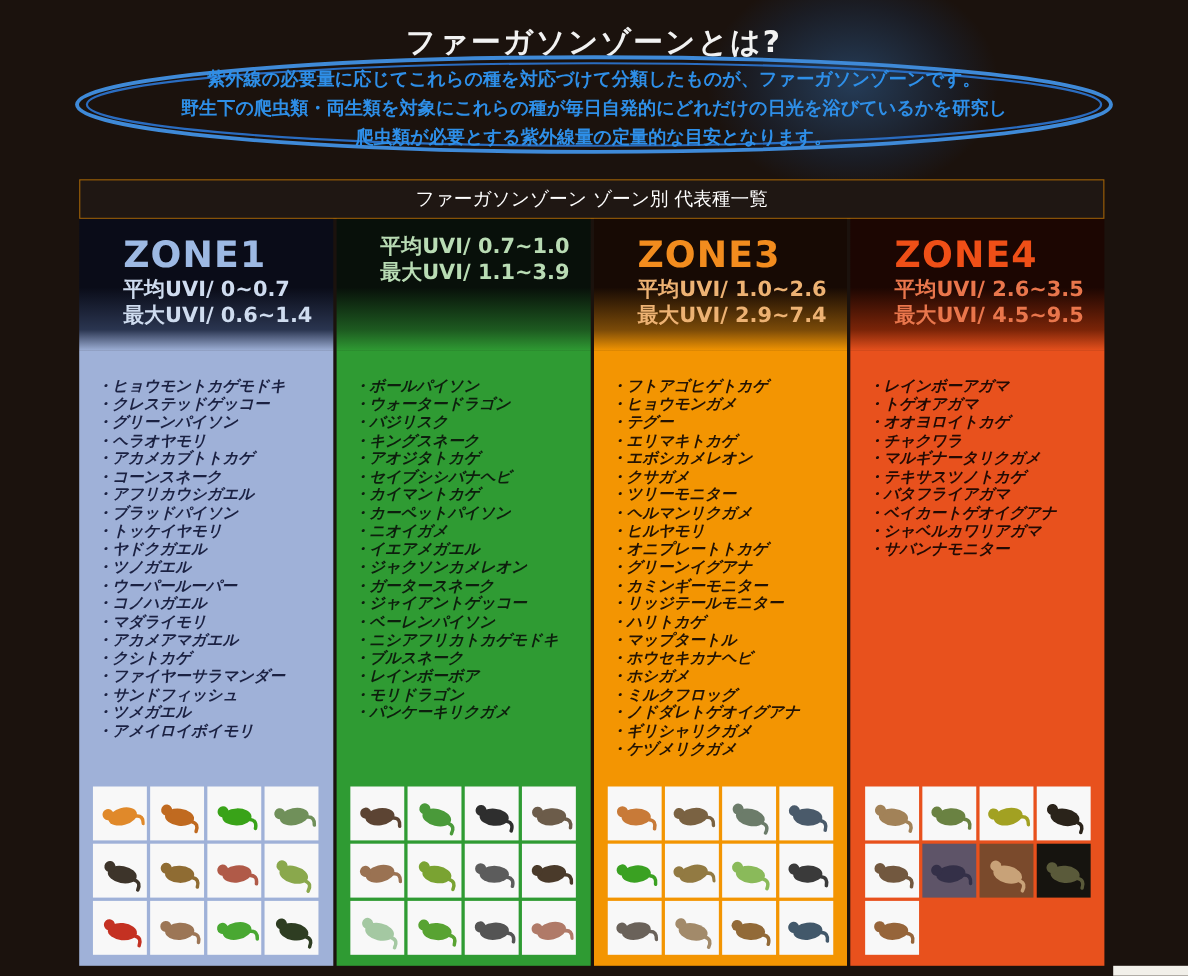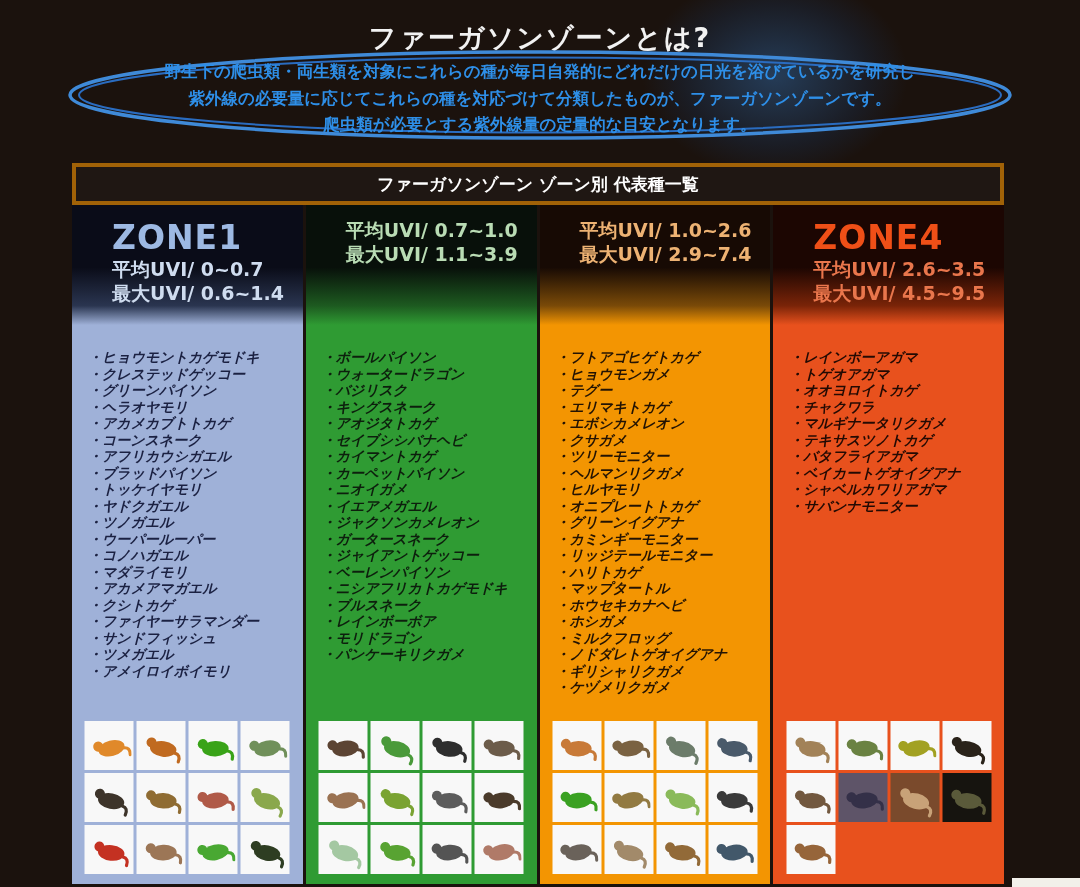--- a/index.html
+++ b/index.html
@@ -17,22 +17,22 @@
     color:#f2f2f2;font-size:27px;font-weight:bold;letter-spacing:2px;
   }
   .intro-ellipse-svg{position:absolute;left:64px;top:48px;}
   .intro-desc{
     position:absolute;left:0;top:59px;width:100%;text-align:center;
     font-weight:bold;font-size:16.5px;line-height:26.5px;
   }
   .intro-desc p{margin:0;}
   .zone-table{position:absolute;left:72px;top:163px;width:932px;height:715px;}
   .table-title{
-    height:34px;line-height:34px;border:4px solid #a16207;background:#1f1713;
-    color:#ffffff;text-align:center;font-size:17px;font-weight:bold;
+    height:34px;line-height:34px;border:1px solid #a16207;background:#1f1713;
+    color:#ffffff;text-align:center;font-size:17px;font-weight:normal;
   }
   .zones{display:flex;gap:3px;height:679px;margin-top:0;border-radius:25px;}
   .zone{flex:1;display:flex;flex-direction:column;position:relative;min-width:0;}
   .zone-head{
     height:120px;box-sizing:border-box;padding:13px 0 0 40px;
     background:linear-gradient(180deg,var(--head-top) 0%,var(--head-top) 52%,var(--head-mid) 84%,var(--body) 100%);
   }
   .zone-name{font-size:33px;font-weight:bold;letter-spacing:1px;color:var(--name-c);}
   .zone-uvi{font-size:19px;font-weight:bold;line-height:24px;color:var(--uvi-c);white-space:nowrap;}
   .zone-body{flex:1;background:var(--body);position:relative;}
@@ -54,22 +54,22 @@
 <div class="orb"></div>
 
 <h1 class="page-title">ファーガソンゾーンとは?</h1>
 
 <svg class="intro-ellipse-svg" width="952" height="94">
   <ellipse cx="476" cy="47" rx="470" ry="43" fill="none" stroke-width="3.5" stroke="#3f8ad8"></ellipse>
   <ellipse cx="476" cy="47" rx="461" ry="37.5" fill="none" stroke-width="2" stroke="#2a6cc0"></ellipse>
 </svg>
 
 <div class="intro-desc" style="color: rgb(46, 143, 232);">
+  <p>紫外線の必要量に応じてこれらの種を対応づけて分類したものが、ファーガソンゾーンです。</p>
   <p>野生下の爬虫類・両生類を対象にこれらの種が毎日自発的にどれだけの日光を浴びているかを研究し</p>
-  <p>紫外線の必要量に応じてこれらの種を対応づけて分類したものが、ファーガソンゾーンです。</p>
   <p>爬虫類が必要とする紫外線量の定量的な目安となります。</p>
 </div>
 
 <div class="zone-table">
   <div class="table-title">ファーガソンゾーン ゾーン別 代表種一覧</div>
   <div class="zones" id="zones">
       <div class="zone" style="--head-top: #0a0c18; --head-mid: #2a3550; --body: #9fb1d8; --name-c: #9db9e3; --uvi-c: #cfdcef; --text-c: #1b2142;">
         <div class="zone-head">
           <div class="zone-name">ZONE1</div>
           <div class="zone-uvi">平均UVI/ 0~0.7</div>
@@ -344,20 +344,21 @@
                   <circle cx="12.5" cy="21.5" r="5.5"></circle>
                   <path d="M39 30 q7 1 5 9" stroke="#b07a68" stroke-width="3.5" fill="none" stroke-linecap="round"></path>
                 </g>
               </svg>
             </div>
           </div>
         </div>
       </div>
       <div class="zone" style="--head-top: #170a04; --head-mid: #7a4a08; --body: #f39502; --name-c: #f28c1e; --uvi-c: #edb273; --text-c: #231303;">
         <div class="zone-head">
+          <div class="zone-name">ZONE3</div>
           <div class="zone-uvi">平均UVI/ 1.0~2.6</div>
           <div class="zone-uvi">最大UVI/ 2.9~7.4</div>
         </div>
         <div class="zone-body">
           <ul class="species">
             <li>フトアゴヒゲトカゲ</li>
             <li>ヒョウモンガメ</li>
             <li>テグー</li>
             <li>エリマキトカゲ</li>
             <li>エボシカメレオン</li>

